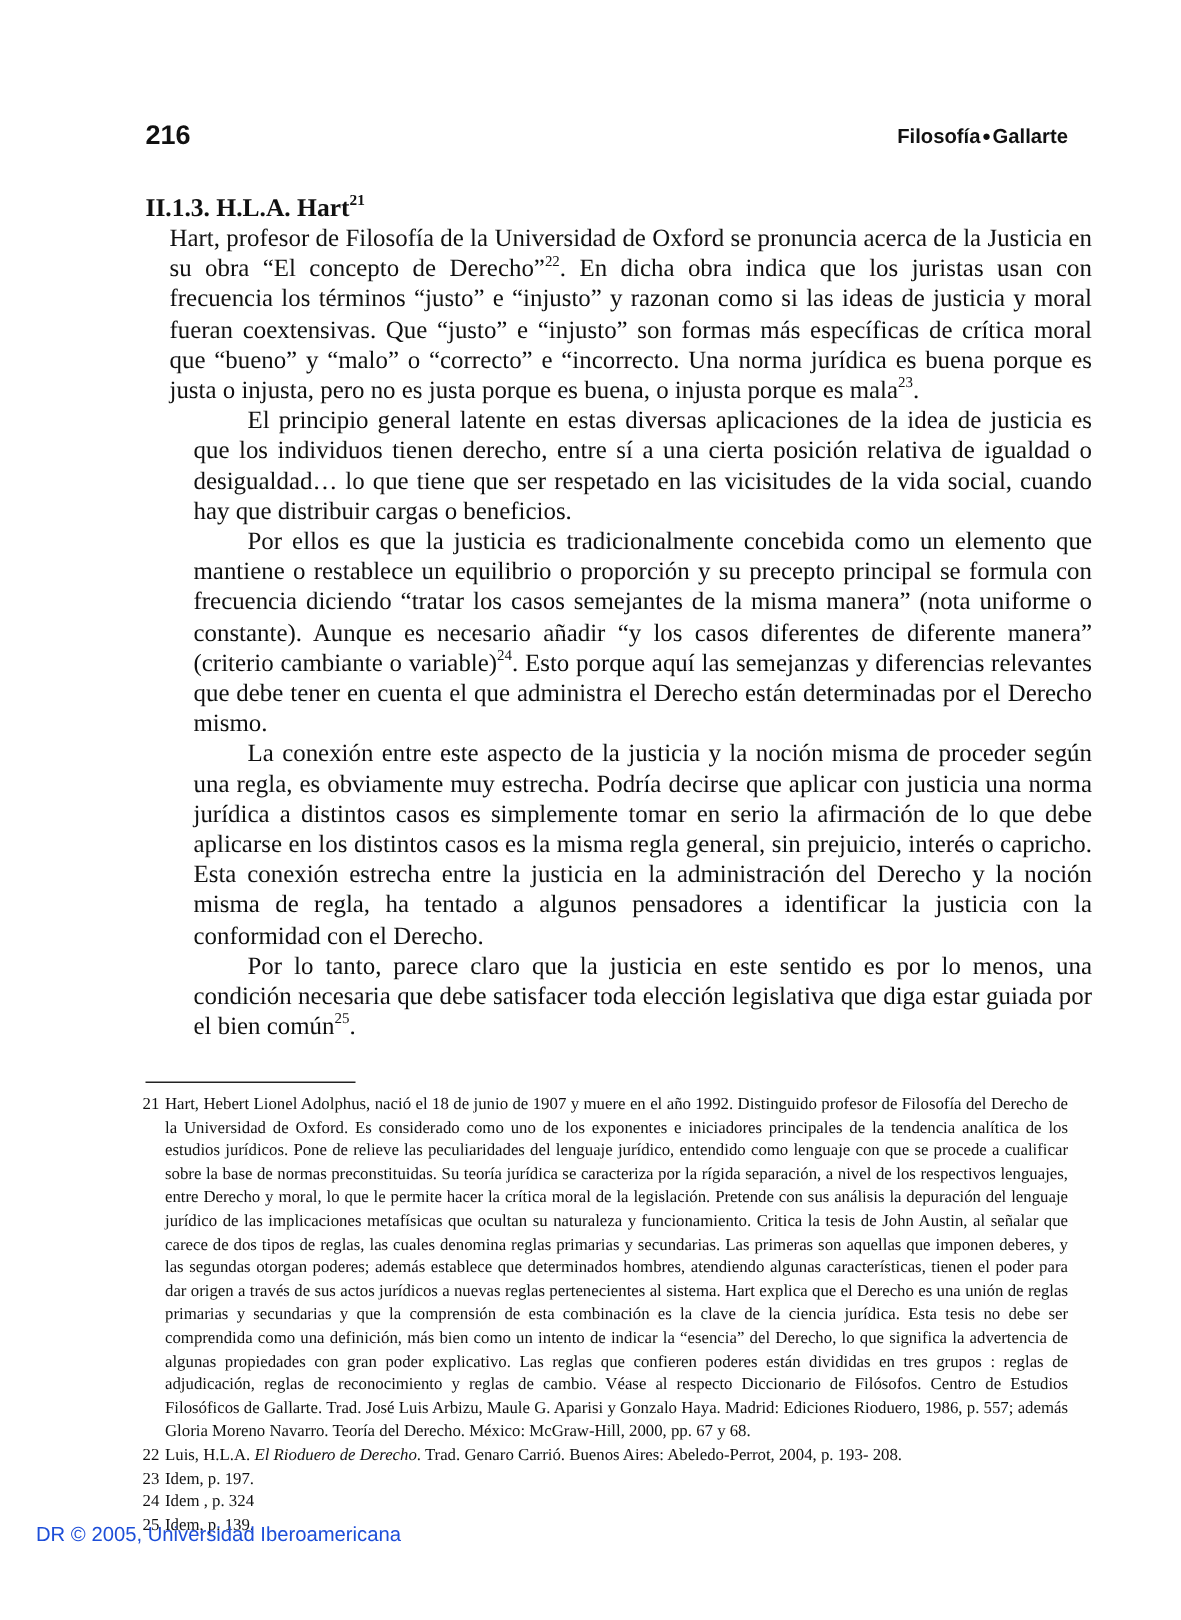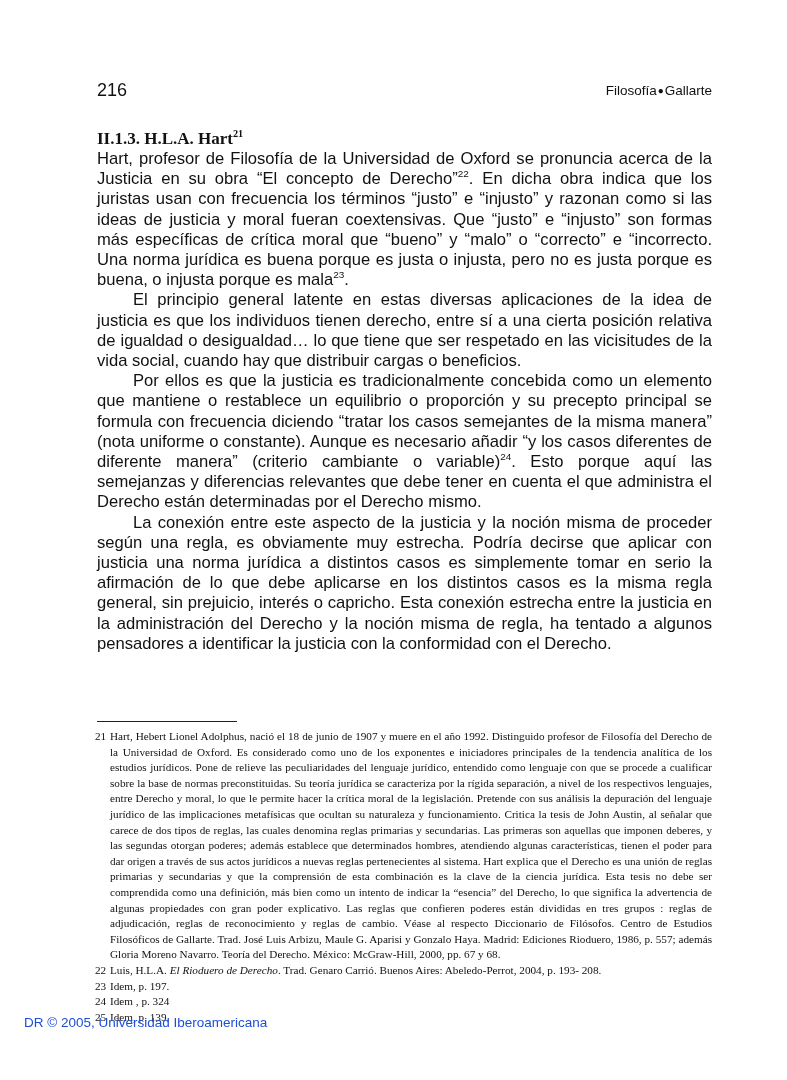--- a/index.html
+++ b/index.html
@@ -1,26 +1,26 @@
 <!DOCTYPE html>
 <html><head>
 <meta charset="utf-8">
 <style>
   html, body { margin: 0; padding: 0; background: #ffffff; }
   body { width: 787px; height: 1080px; position: relative; overflow: hidden; color: #111; }
   .page { position: absolute; left: 97px; top: 0; width: 615px; }
-  .header { position: absolute; top: 80px; left: 0; width: 615px; height: 24px; font-family: "Liberation Sans", sans-serif; font-weight: normal; }
+  .header { position: absolute; top: 80px; left: 0; width: 615px; height: 24px; font-family: "Liberation Sans", sans-serif; font-weight: bold; }
   .page-num { position: absolute; left: 0; top: 0; font-size: 18px; }
   .running-head { position: absolute; right: 0; top: 3px; font-size: 13.5px; }
   .running-head .dot { font-size: 10px; vertical-align: 1px; padding: 0 1px; }
   .section-title { position: absolute; top: 129px; left: 0; font-family: "Liberation Serif", serif; font-weight: bold; font-size: 17px; text-align: center; }
   sup { font-size: 60%; line-height: 0; vertical-align: 0.7em; }
-  .body-text { position: absolute; top: 149px; left: 0; width: 615px; font-family: Liberation Sans, sans-serif; font-size: 16.6px; line-height: 20.2px; text-align: justify; }
+  .body-text { position: absolute; top: 149px; left: 16px; width: 615px; font-family: Liberation Serif, serif; font-size: 16.6px; line-height: 20.2px; text-align: justify; }
   .body-text p { margin: 0; }
-  .body-text p.indent { text-indent: 36px; }
+  .body-text p.indent { text-indent: 36px; margin-left: 16px; }
   .fn-rule { position: absolute; top: 721px; left: 0; width: 140px; height: 0; border-top: 1.3px solid #222; }
   .footnotes { position: absolute; top: 729px; left: 0; width: 615px; font-family: "Liberation Serif", serif; font-size: 11.2px; line-height: 15.6px; text-align: justify; }
   .fn { position: relative; padding-left: 13px; margin: 0; }
   .fn .fn-num { position: absolute; left: -2px; top: 0; }
   .footer { position: absolute; left: 24px; top: 1015px; font-family: Liberation Sans, sans-serif; font-size: 13.5px; color: #1d4ed8; }
 </style>
 </head>
 <body>
 
 <div class="page">
@@ -34,20 +34,21 @@
 
   <div class="section-title">
     <span>II.1.3. H.L.A. Hart</span><sup>21</sup>
   </div>
 
   <div class="body-text" id="body-text">
     <p><span>Hart, profesor de Filosofía de la Universidad de Oxford se pronuncia acerca de la Justicia en su obra “El concepto de Derecho”</span><sup>22</sup><span>. En dicha obra indica que los juristas usan con frecuencia los términos “justo” e “injusto” y razonan como si las ideas de justicia y moral fueran coextensivas. Que “justo” e “injusto” son formas más específicas de crítica moral que “bueno” y “malo” o “correcto” e “incorrecto. Una norma jurídica es buena porque es justa o injusta, pero no es justa porque es buena, o injusta porque es mala</span><sup>23</sup><span>.</span></p>
     <p class="indent"><span>El principio general latente en estas diversas aplicaciones de la idea de justicia es que los individuos tienen derecho, entre sí a una cierta posición relativa de igualdad o desigualdad… lo que tiene que ser respetado en las vicisitudes de la vida social, cuando hay que distribuir cargas o beneficios.</span></p>
     <p class="indent"><span>Por ellos es que la justicia es tradicionalmente concebida como un elemento que mantiene o restablece un equilibrio o proporción y su precepto principal se formula con frecuencia diciendo “tratar los casos semejantes de la misma manera” (nota uniforme o constante). Aunque es necesario añadir “y los casos diferentes de diferente manera” (criterio cambiante o variable)</span><sup>24</sup><span>. Esto porque aquí las semejanzas y diferencias relevantes que debe tener en cuenta el que administra el Derecho están determinadas por el Derecho mismo.</span></p>
     <p class="indent"><span>La conexión entre este aspecto de la justicia y la noción misma de proceder según una regla, es obviamente muy estrecha. Podría decirse que aplicar con justicia una norma jurídica a distintos casos es simplemente tomar en serio la afirmación de lo que debe aplicarse en los distintos casos es la misma regla general, sin prejuicio, interés o capricho. Esta conexión estrecha entre la justicia en la administración del Derecho y la noción misma de regla, ha tentado a algunos pensadores a identificar la justicia con la conformidad con el Derecho.</span></p>
+    <p class="indent"><span>Por lo tanto, parece claro que la justicia en este sentido es por lo menos, una condición necesaria que debe satisfacer toda elección legislativa que diga estar guiada por el bien común</span><sup>25</sup><span>.</span></p>
   </div>
 
   <div class="fn-rule"></div>
 
   <div class="footnotes">
     <p class="fn">
       <span class="fn-num">21</span>
       <span>Hart, Hebert Lionel Adolphus, nació el 18 de junio de 1907 y muere en el año 1992. Distinguido profesor de Filosofía del Derecho de la Universidad de Oxford. Es considerado como uno de los exponentes e iniciadores principales de la tendencia analítica de los estudios jurídicos. Pone de relieve las peculiaridades del lenguaje jurídico, entendido como lenguaje con que se procede a cualificar sobre la base de normas preconstituidas. Su teoría jurídica se caracteriza por la rígida separación, a nivel de los respectivos lenguajes, entre Derecho y moral, lo que le permite hacer la crítica moral de la legislación. Pretende con sus análisis la depuración del lenguaje jurídico de las implicaciones metafísicas que ocultan su naturaleza y funcionamiento. Critica la tesis de John Austin, al señalar que carece de dos tipos de reglas, las cuales denomina reglas primarias y secundarias. Las primeras son aquellas que imponen deberes, y las segundas otorgan poderes; además establece que determinados hombres, atendiendo algunas características, tienen el poder para dar origen a través de sus actos jurídicos a nuevas reglas pertenecientes al sistema. Hart explica que el Derecho es una unión de reglas primarias y secundarias y que la comprensión de esta combinación es la clave de la ciencia jurídica. Esta tesis no debe ser comprendida como una definición, más bien como un intento de indicar la “esencia” del Derecho, lo que significa la advertencia de algunas propiedades con gran poder explicativo. Las reglas que confieren poderes están divididas en tres grupos : reglas de adjudicación, reglas de reconocimiento y reglas de cambio. Véase al respecto Diccionario de Filósofos. Centro de Estudios Filosóficos de Gallarte. Trad. José Luis Arbizu, Maule G. Aparisi y Gonzalo Haya. Madrid: Ediciones Rioduero, 1986, p. 557; además Gloria Moreno Navarro. Teoría del Derecho. México: McGraw-Hill, 2000, pp. 67 y 68.</span>
     </p>
     <p class="fn">

